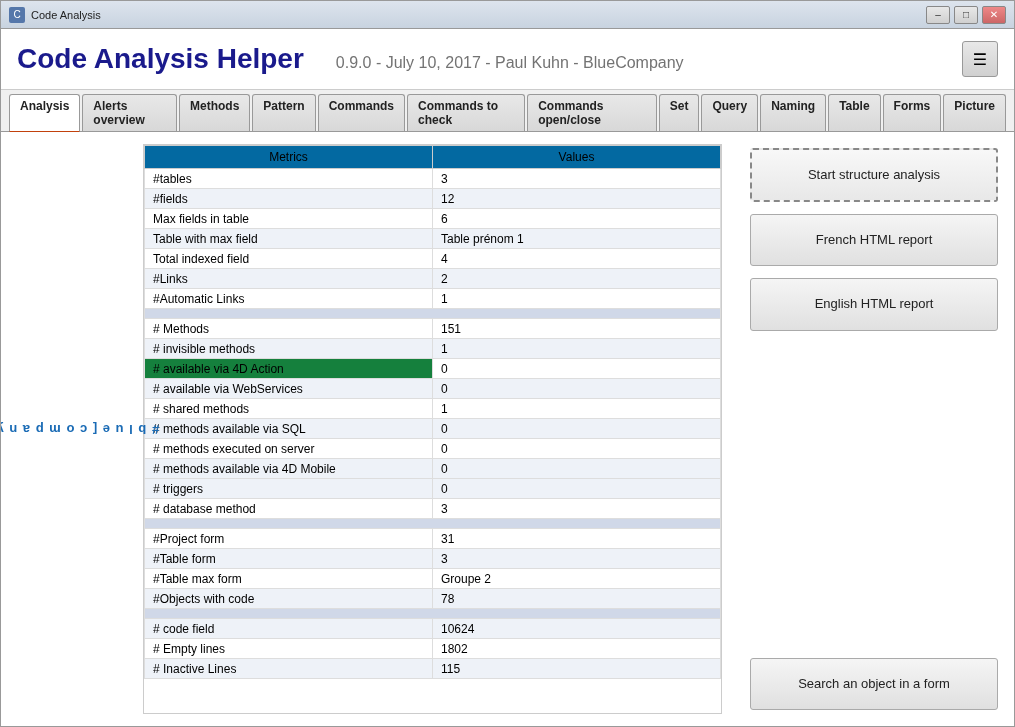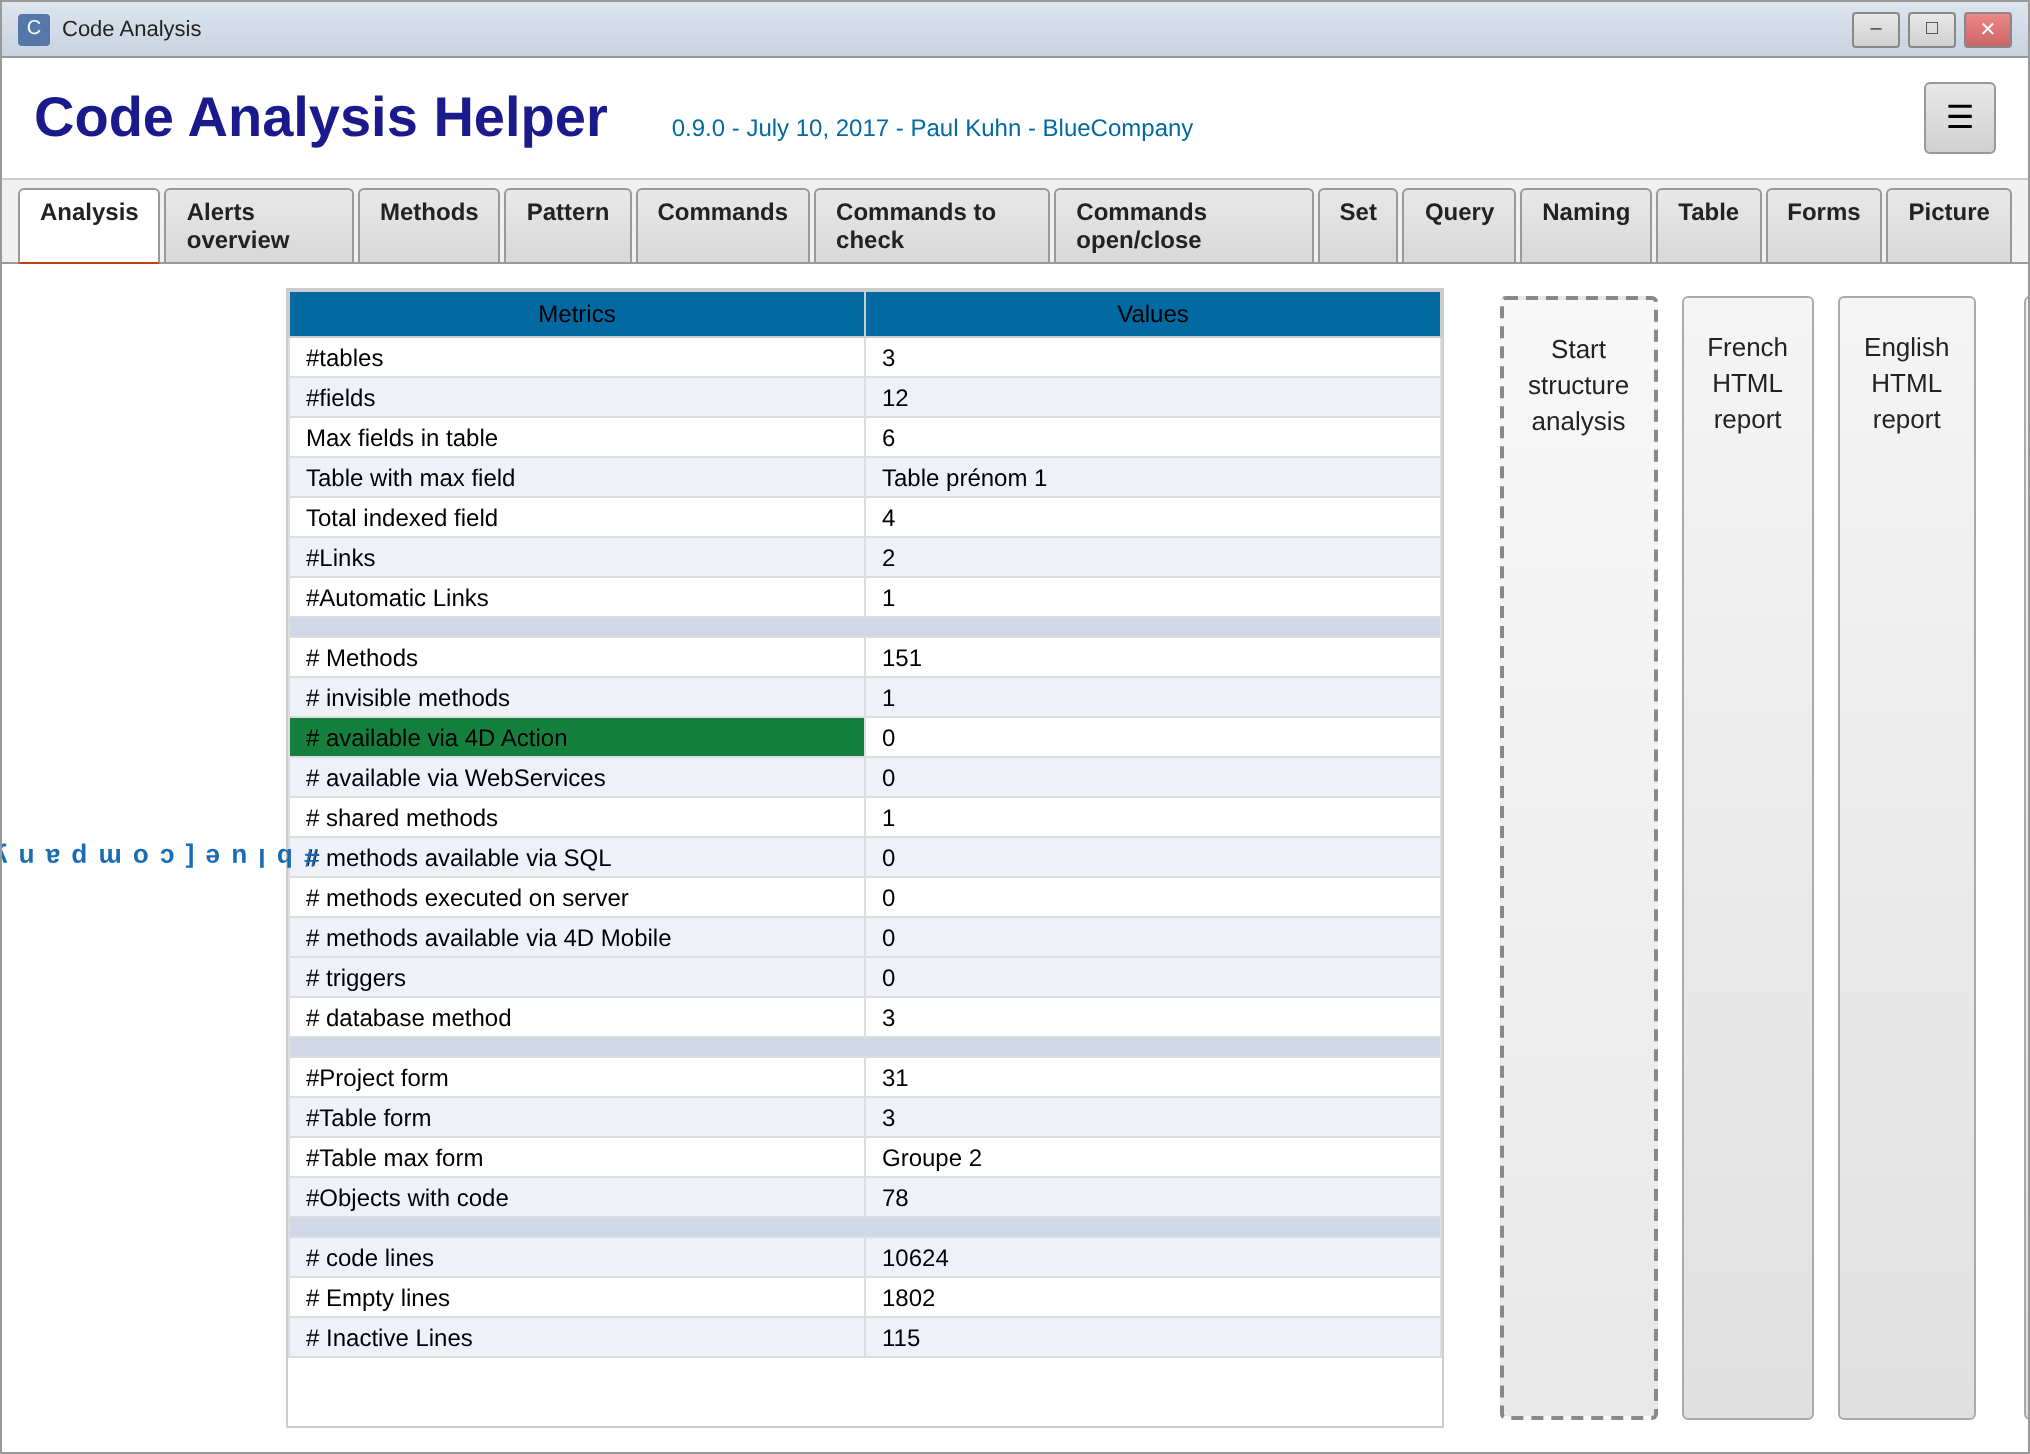--- a/index.html
+++ b/index.html
@@ -71,22 +71,22 @@
       align-items: center;
       justify-content: space-between;
       flex-shrink: 0;
     }
     .app-title {
       font-size: 28px;
       font-weight: bold;
       color: #1a1a8c;
     }
     .app-subtitle {
-      font-size: 12px;
-      color: #0369a1;
+      font-size: 16px;
+      color: #737373;
       margin-left: 12px;
     }
     .menu-btn {
       width: 36px;
       height: 36px;
       background: linear-gradient(to bottom, #e8e8e8, #d0d0d0);
       border: 1px solid #999;
       border-radius: 3px;
       display: flex;
       align-items: center;
@@ -184,21 +184,21 @@
       background: #d0d8e8;
       height: 10px;
       padding: 0;
     }
     .col-metric { width: 200px; }
     .col-value { width: 200px; }
     .right-panel {
       width: 280px;
       padding: 16px;
       display: flex;
-      flex-direction: row;
+      flex-direction: column;
       gap: 12px;
       flex-shrink: 0;
     }
     .action-btn {
       padding: 16px 12px;
       background: linear-gradient(to bottom, #f5f5f5, #e0e0e0);
       border: 1px solid #aaa;
       border-radius: 3px;
       text-align: center;
       cursor: pointer;
@@ -358,21 +358,21 @@
         <td style="background:white">Groupe 2</td>
       </tr>
               <tr>
         <td style="background:#eef2f8">#Objects with code</td>
         <td style="background:#eef2f8">78</td>
       </tr>
               <tr class="empty-row">
                 <td colspan="2"></td>
               </tr>
               <tr>
-        <td style="background:#eef2f8"># code lines</td>
+        <td style="background:#eef2f8"># code field</td>
         <td style="background:#eef2f8">10624</td>
       </tr>
               <tr>
         <td style="background:white"># Empty lines</td>
         <td style="background:white">1802</td>
       </tr>
               <tr>
         <td style="background:#eef2f8"># Inactive Lines</td>
         <td style="background:#eef2f8">115</td>
       </tr>

